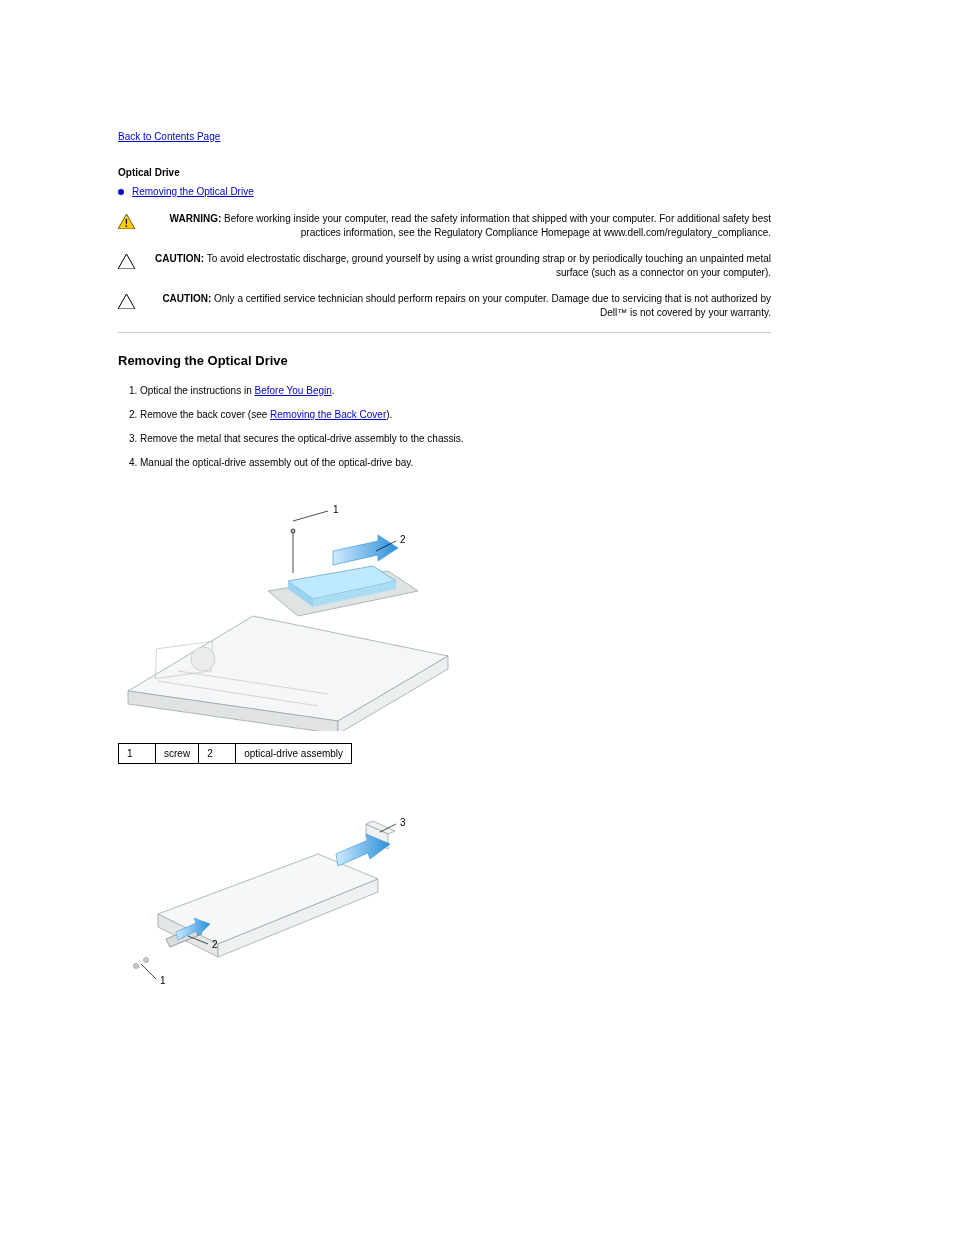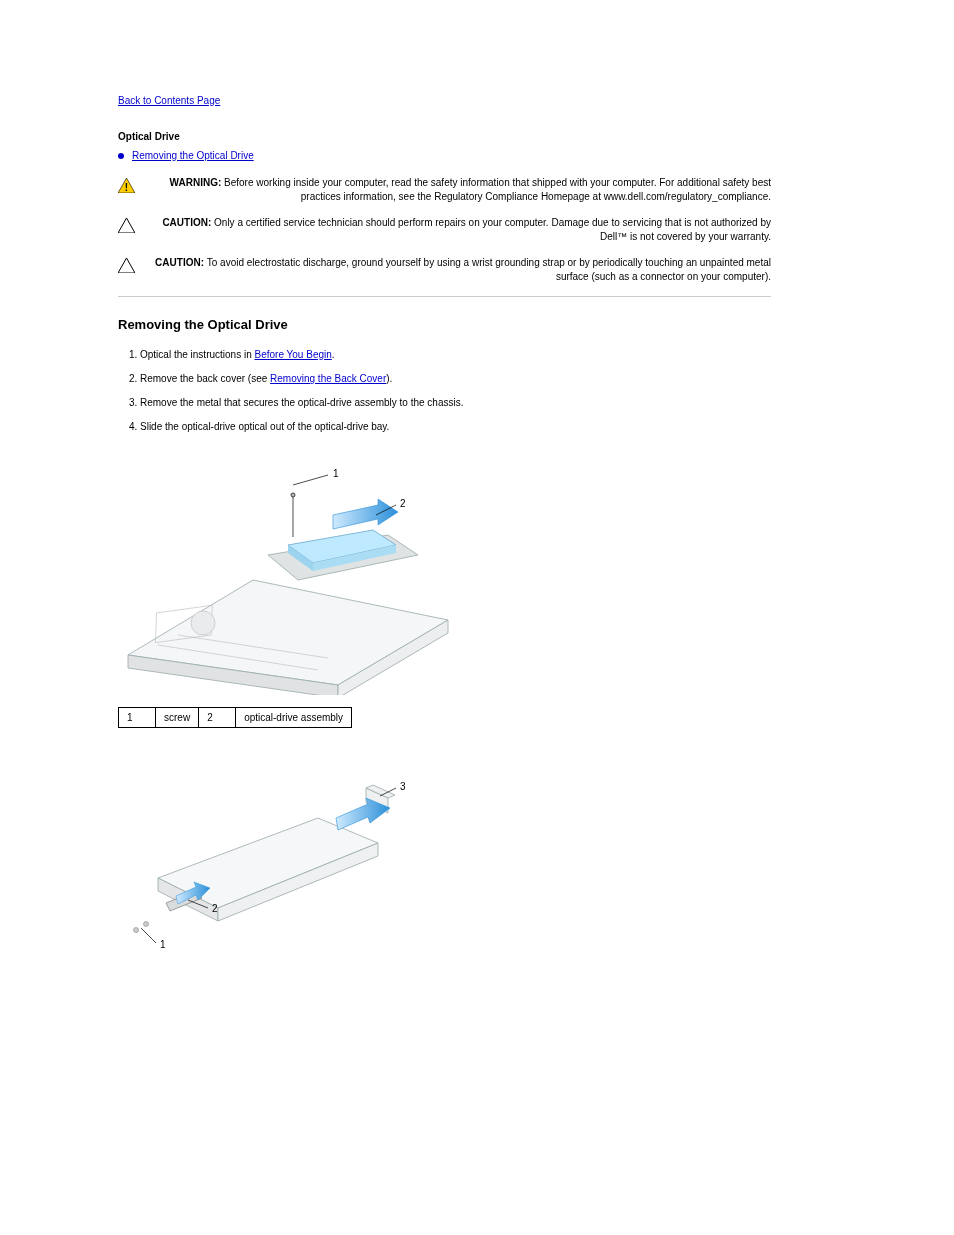--- a/index.html
+++ b/index.html
@@ -7,20 +7,21 @@
     padding: 0;
     font-family: Verdana, Arial, sans-serif;
     font-size: 10px;
     color: #000;
     background: #fff;
   }
   .page {
     width: 886px;
     padding: 95px 115px 40px 118px;
     box-sizing: border-box;
+    margin-top: 36px;
   }
   .back-link {
     color: #0000cc;
     text-decoration: underline;
     font-size: 10px;
     display: inline-block;
     margin-bottom: 25px;
   }
   .section-heading {
     font-size: 10px;
@@ -147,48 +148,48 @@
     </div>
   </div>
 
   <div class="notice-block">
     <div class="notice-icon">
       <svg width="17" height="15" viewBox="0 0 17 15">
         <polygon points="8.5,0 17,15 0,15" fill="none" stroke="#000" stroke-width="1"></polygon>
       </svg>
     </div>
     <div class="notice-text">
-      <b>CAUTION: </b><span>Only a certified service technician should perform repairs on your computer. Damage due to servicing that is not authorized by Dell™ is not covered by your warranty.</span>
+      <b>CAUTION: </b><span>To avoid electrostatic discharge, ground yourself by using a wrist grounding strap or by periodically touching an unpainted metal surface (such as a connector on your computer).</span>
     </div>
   </div>
 
   <div class="notice-block">
     <div class="notice-icon">
       <svg width="17" height="15" viewBox="0 0 17 15">
         <polygon points="8.5,0 17,15 0,15" fill="none" stroke="#000" stroke-width="1"></polygon>
       </svg>
     </div>
     <div class="notice-text">
-      <b>CAUTION: </b><span>To avoid electrostatic discharge, ground yourself by using a wrist grounding strap or by periodically touching an unpainted metal surface (such as a connector on your computer).</span>
+      <b>CAUTION: </b><span>Only a certified service technician should perform repairs on your computer. Damage due to servicing that is not authorized by Dell™ is not covered by your warranty.</span>
     </div>
   </div>
 
   <hr class="divider">
 
   <h2 class="subheading">Removing the Optical Drive</h2>
 
   <ol class="step-list" start="1">
     <li>
       <span>Optical the instructions in </span><a href="#" class="step-link">Before You Begin</a><span>.</span>
     </li>
     <li>
       <span>Remove the back cover (see </span><a href="#" class="step-link">Removing the Back Cover</a><span>).</span>
     </li>
     <li>Remove the metal that secures the optical-drive assembly to the chassis.</li>
-    <li>Slide the optical-drive optical out of the optical-drive bay.</li>
+    <li>Manual the optical-drive assembly out of the optical-drive bay.</li>
   </ol>
 
   <div class="figure svg-holder">
     <svg width="340" height="250" viewBox="0 0 340 250">
 
       <defs>
         <linearGradient id="arrGrad" x1="0" y1="0" x2="1" y2="0">
           <stop offset="0%" stop-color="#cfeaff"></stop>
           <stop offset="100%" stop-color="#2a8fd8"></stop>
         </linearGradient>

